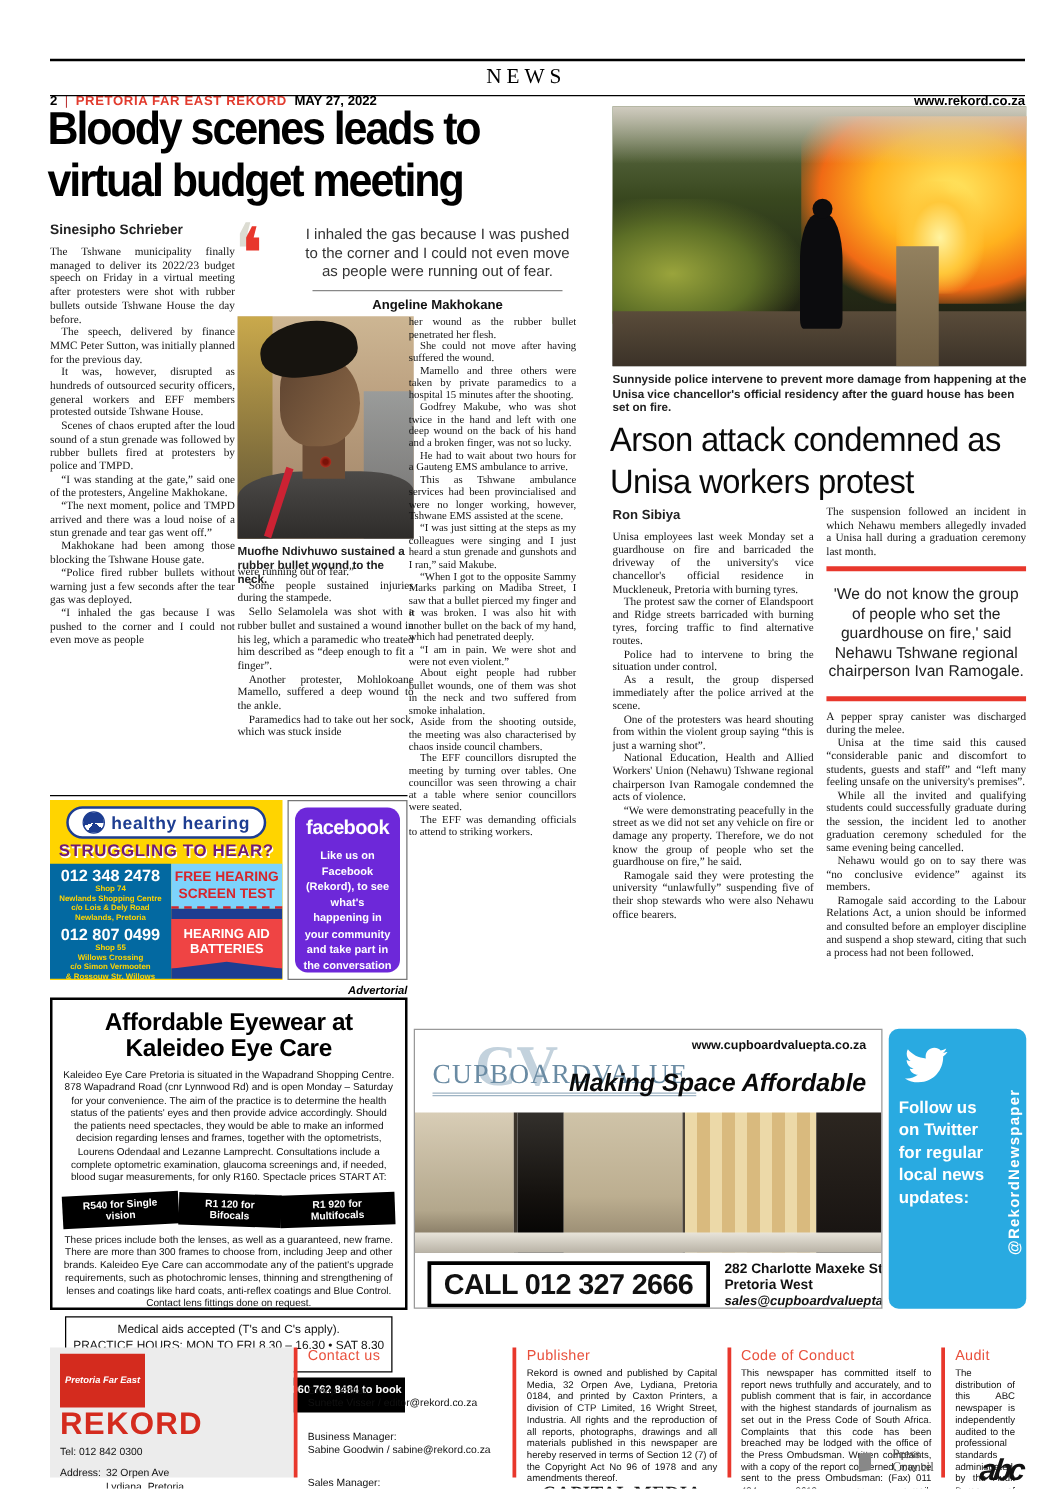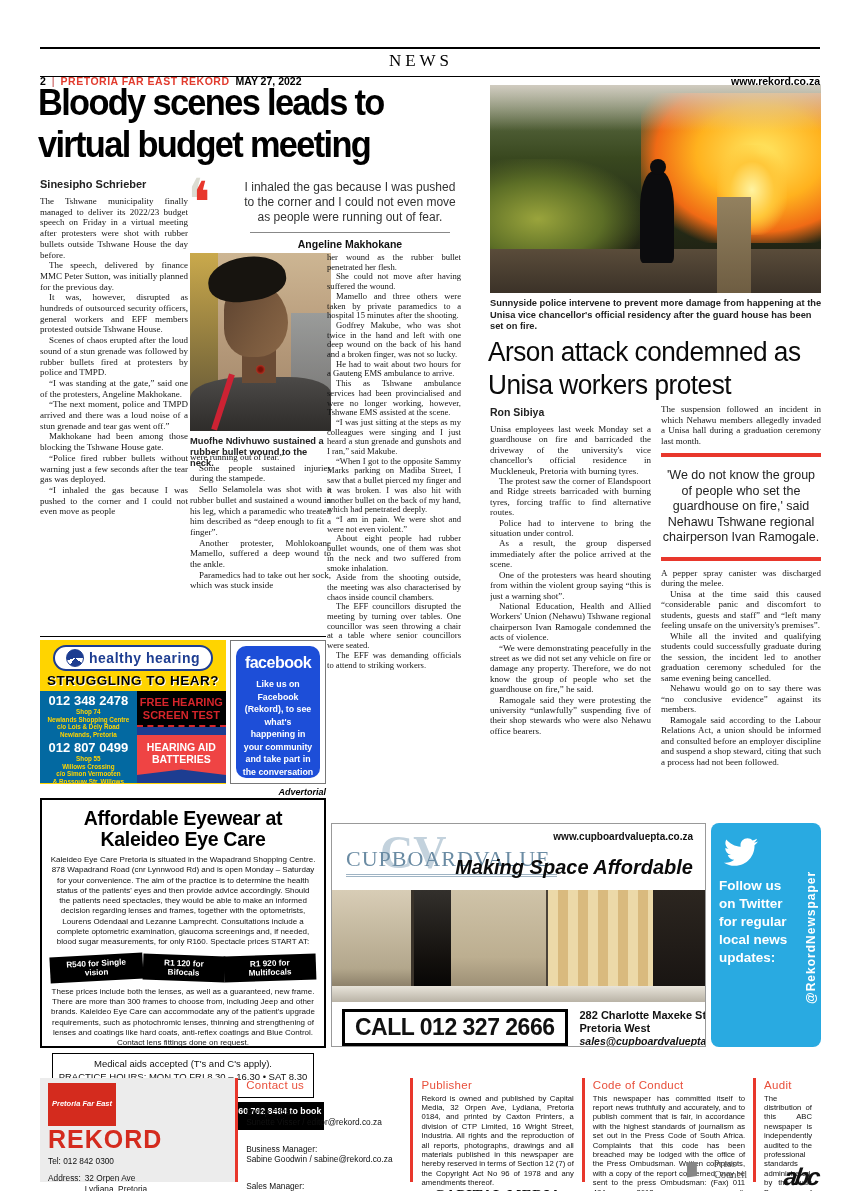--- a/index.html
+++ b/index.html
@@ -75,33 +75,33 @@
   .pq2 { font-family:"Liberation Sans", sans-serif; font-size:12.5px; line-height:15.5px; text-align:center;
          border-top:4px solid #e8372c; border-bottom:4px solid #e8372c; padding:11px 1px; margin:7px 0; color:#222; text-indent:0 !important; }
 
   
   .ads-rule { position:absolute; left:40px; top:636px; width:286px; height:1px; background:#000; }
   .hh-ad { position:absolute; left:40px; top:640px; width:186px; height:144px; background:#ffd400; overflow:hidden; font-family:"Liberation Sans",sans-serif; }
   .hh-pill { margin:5px auto 2px; width:160px; height:26px; background:#fff; border:2px solid #1d3d91; border-radius:14px;
              display:flex; align-items:center; justify-content:center; gap:5px; }
   .hh-swirl { width:18px; height:18px; border-radius:50%; background:conic-gradient(#1d3d91 0 25%, #fff 25% 35%, #1d3d91 35% 60%, #fff 60% 70%, #1d3d91 70% 100%); border:1px solid #1d3d91; }
   .hh-brand { color:#1d3d91; font-weight:bold; font-size:14px; letter-spacing:.5px; }
-  .hh-strug { text-align:center; color:#000000; font-weight:800; font-size:13.5px; letter-spacing:.5px; margin-bottom:3px; text-shadow:1px 1px 0 #fff; }
+  .hh-strug { text-align:center; color:#701a75; font-weight:800; font-size:13.5px; letter-spacing:.5px; margin-bottom:3px; text-shadow:1px 1px 0 #fff; }
   .hh-grid { display:flex; height:92px; }
   .hh-left { width:52%; background:#0369a1; color:#fff; text-align:center; padding-top:2px; }
   .hh-phone { font-weight:800; font-size:13px; color:#fff; }
   .hh-loc { font-size:6.3px; line-height:7.5px; color:#ffd400; font-weight:bold; margin-bottom:2px; white-space:pre-line; }
   .hh-right { width:48%; display:flex; flex-direction:column; }
-  .hh-free { background:#000000; color:#d6252b; font-weight:800; font-size:11px; line-height:12.5px; text-align:center; padding:5px 2px 4px; border-bottom:2px dashed #d6252b; }
+  .hh-free { background:#7dd3fc; color:#d6252b; font-weight:800; font-size:11px; line-height:12.5px; text-align:center; padding:5px 2px 4px; border-bottom:2px dashed #d6252b; }
   .hh-batt-wrap { flex:1; background:#1d3d91; display:flex; align-items:center; justify-content:center; }
   .hh-batt { background:#ef4444; color:#fff; font-weight:800; font-size:10.5px; line-height:12px; text-align:center; padding:6px 8px 10px;
              clip-path:polygon(0 0,100% 0,100% 100%,50% 86%,0 100%); }
 
   .fb-ad { position:absolute; left:230px; top:640px; width:96px; height:144px; background:#fff; border:1px solid #777; padding:5px; }
-  .fb-inner { width:100%; height:100%; background:#1d4ed8; border-radius:10px; text-align:center; padding:8px 6px; }
+  .fb-inner { width:100%; height:100%; background:#6d28d9; border-radius:10px; text-align:center; padding:8px 6px; }
   .fb-logo { color:#fff; font-weight:800; font-size:16px; letter-spacing:-.5px; margin-bottom:6px; }
   .fb-text { color:#fff; font-weight:bold; font-size:8.8px; line-height:12.5px; }
 
   .advertorial { position:absolute; left:40px; top:787px; width:286px; text-align:right; font-style:italic; font-weight:bold; font-size:9px; color:#000; }
 
   
   .eye-ad { position:absolute; left:40px; top:798px; width:286px; height:250px; background:#fff; border:2px solid #000; padding:6px 8px 0; text-align:center; }
   .eye-title { font-weight:800; font-size:19.5px; line-height:21px; letter-spacing:-.3px; color:#000; margin:2px 0 5px; }
   .eye-body { font-size:8px; line-height:10.3px; color:#111; }
   .eye-badges { display:flex; justify-content:space-between; margin:7px 0 6px; }

